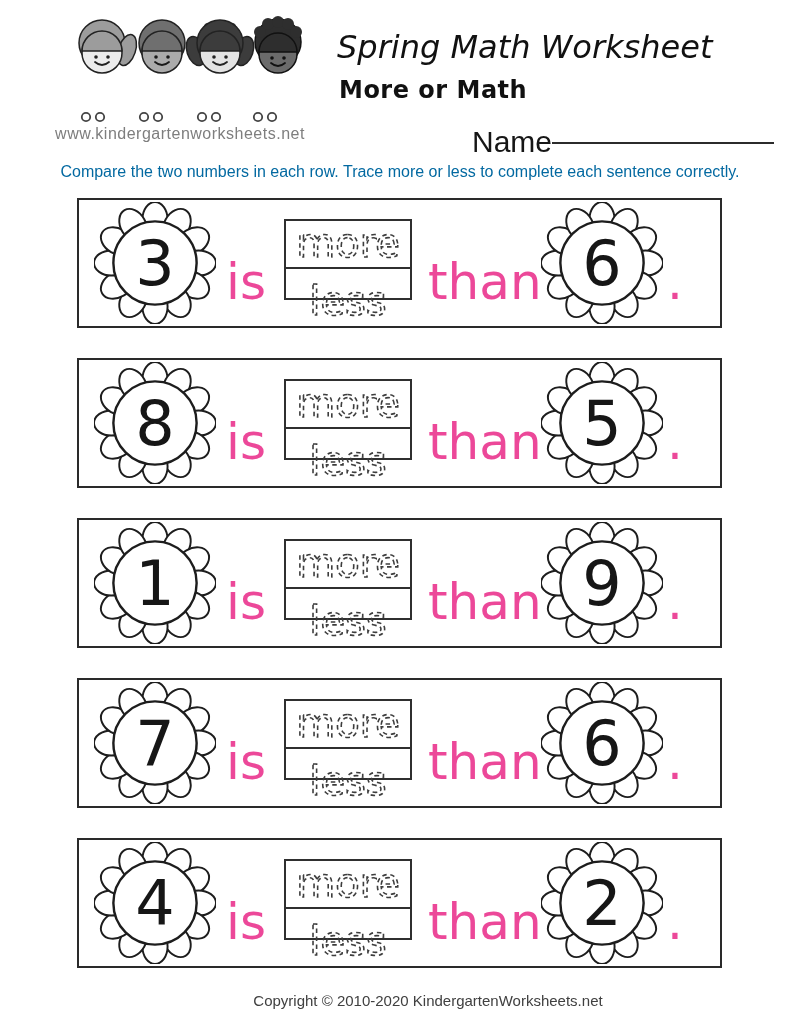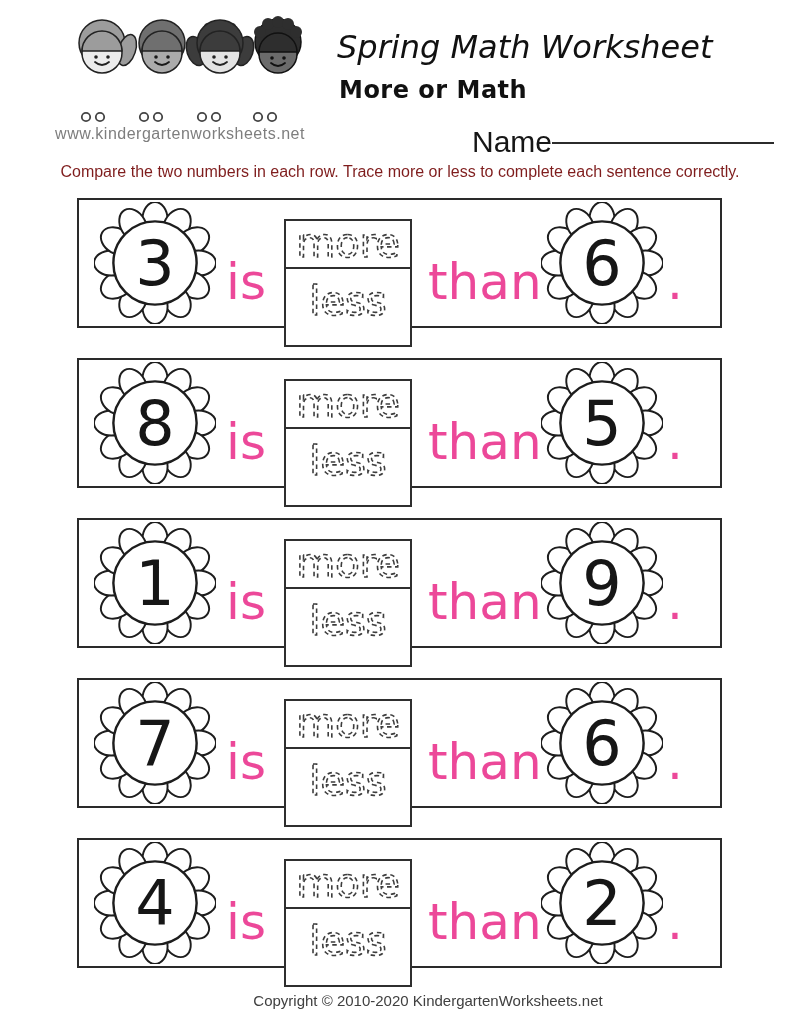--- a/index.html
+++ b/index.html
@@ -24,35 +24,35 @@
            font-family:"DejaVu Sans", sans-serif;font-style:italic; }
   .subtitle { position:absolute; left:339px; top:76px; font-size:24px; font-weight:bold;
               color:#111; font-family:"DejaVu Sans", sans-serif; letter-spacing:0.5px; }
   .name-row { position:absolute; left:443px; top:124px; width:302px; height:36px;
               display:flex; align-items:center;margin-left:29px; }
   .name-label { font-size:30px; line-height:1; color:#161616; }
   .name-line { flex:1; border-bottom:2px solid #2b2b2b; height:1px; }
 
   
   .instructions { position:absolute; left:0; top:163px; width:800px; text-align:center;
-                  font-size:16px; color:#7f1d1d; }
+                  font-size:16px; color:#0369a1; }
 
   
   #rows { position:absolute; left:77px; top:198px; width:645px; }
   .row { position:relative; width:645px; height:130px; box-sizing:border-box;
          border:2px solid #2a2a2a; background:#fff; margin-bottom:30px; }
   .flower { position:absolute; top:2px; width:122px; height:122px; }
   .flower.left  { left:15px; }
   .flower.right { left:462px; }
   .word { position:absolute; top:57px; font-size:50px; line-height:1; color:#ec4899;
           font-family:"DejaVu Sans", sans-serif; }
   .word.is     { left:147px; }
   .word.than   { left:349px; }
   .word.period { left:588px; }
-  .trace-box { position:absolute; left:205px; top:19px; width:128px; height:128px;
+  .trace-box { position:absolute; left:205px; top:19px; width:128px; height:81px;
                box-sizing:border-box; border:2px solid #2f2f2f; background:#fff; }
   .trace-cell.top    { width:124px; height:46px; border-bottom:2px solid #2f2f2f; }
   .trace-cell.bottom { width:124px; height:49px; }
   .trace-svg { display:block; }
   text.trace { font-family:"DejaVu Sans", sans-serif; font-size:40px; fill:none;
                stroke:#3d3d3d; stroke-width:1.6; stroke-dasharray:4.5 3.5; }
   text.flower-num { font-family:"DejaVu Sans", sans-serif; font-size:64px; fill:#161616; }
 
   
   .footer { position:absolute; left:0; top:990px; width:800px; text-align:center;

